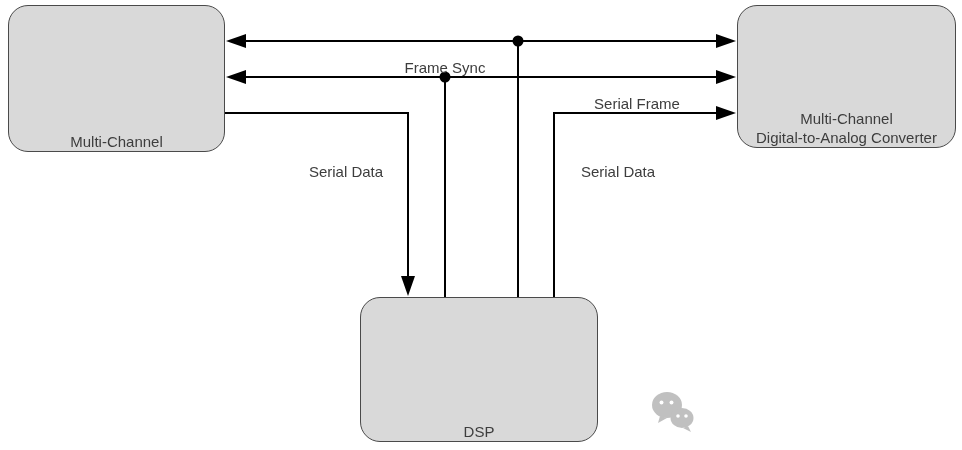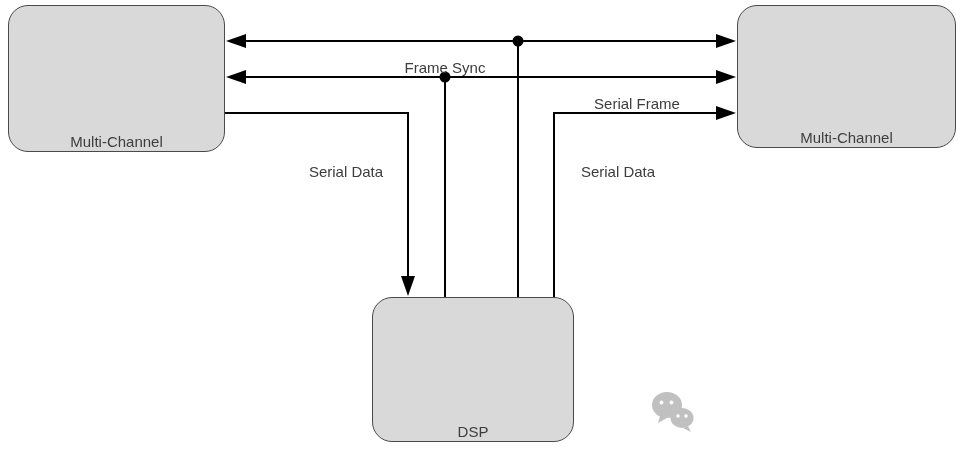--- a/index.html
+++ b/index.html
@@ -19,21 +19,21 @@
     align-items:flex-end;
     justify-content:center;
     text-align:center;
     color:#3d3d3d;
     font-size:15px;
     line-height:19px;
     box-sizing:border-box;
   }
   #adc-node{left:8px;top:5px;width:217px;height:147px;}
   #dac-node{left:737px;top:5px;width:219px;height:143px;}
-  #dsp-node{left:372px;top:297px;width:202px;height:145px;}
+  #dsp-node{left:360px;top:297px;width:238px;height:145px;}
   .wire-layer{position:absolute;left:0;top:0;width:962px;height:450px;}
   .sig-label{
     position:absolute;
     width:130px;
     text-align:center;
     font-size:15px;
     color:#3d3d3d;
     background:transparent;
     margin-top:40px;
   }
@@ -80,20 +80,21 @@
 
   <div id="adc-node" class="node">
     <div>
       <div>Multi-Channel</div>
     </div>
   </div>
 
   <div id="dac-node" class="node">
     <div>
       <div>Multi-Channel</div>
+      <div>Digital-to-Analog Converter</div>
     </div>
   </div>
 
   <div id="dsp-node" class="node">
     <div>DSP</div>
   </div>
 
   <div id="frame-sync-label" class="sig-label">Frame Sync</div>
   <div id="serial-clock-label" class="sig-label">Serial Frame</div>
   <div id="serial-data-left-label" class="sig-label">Serial Data</div>

